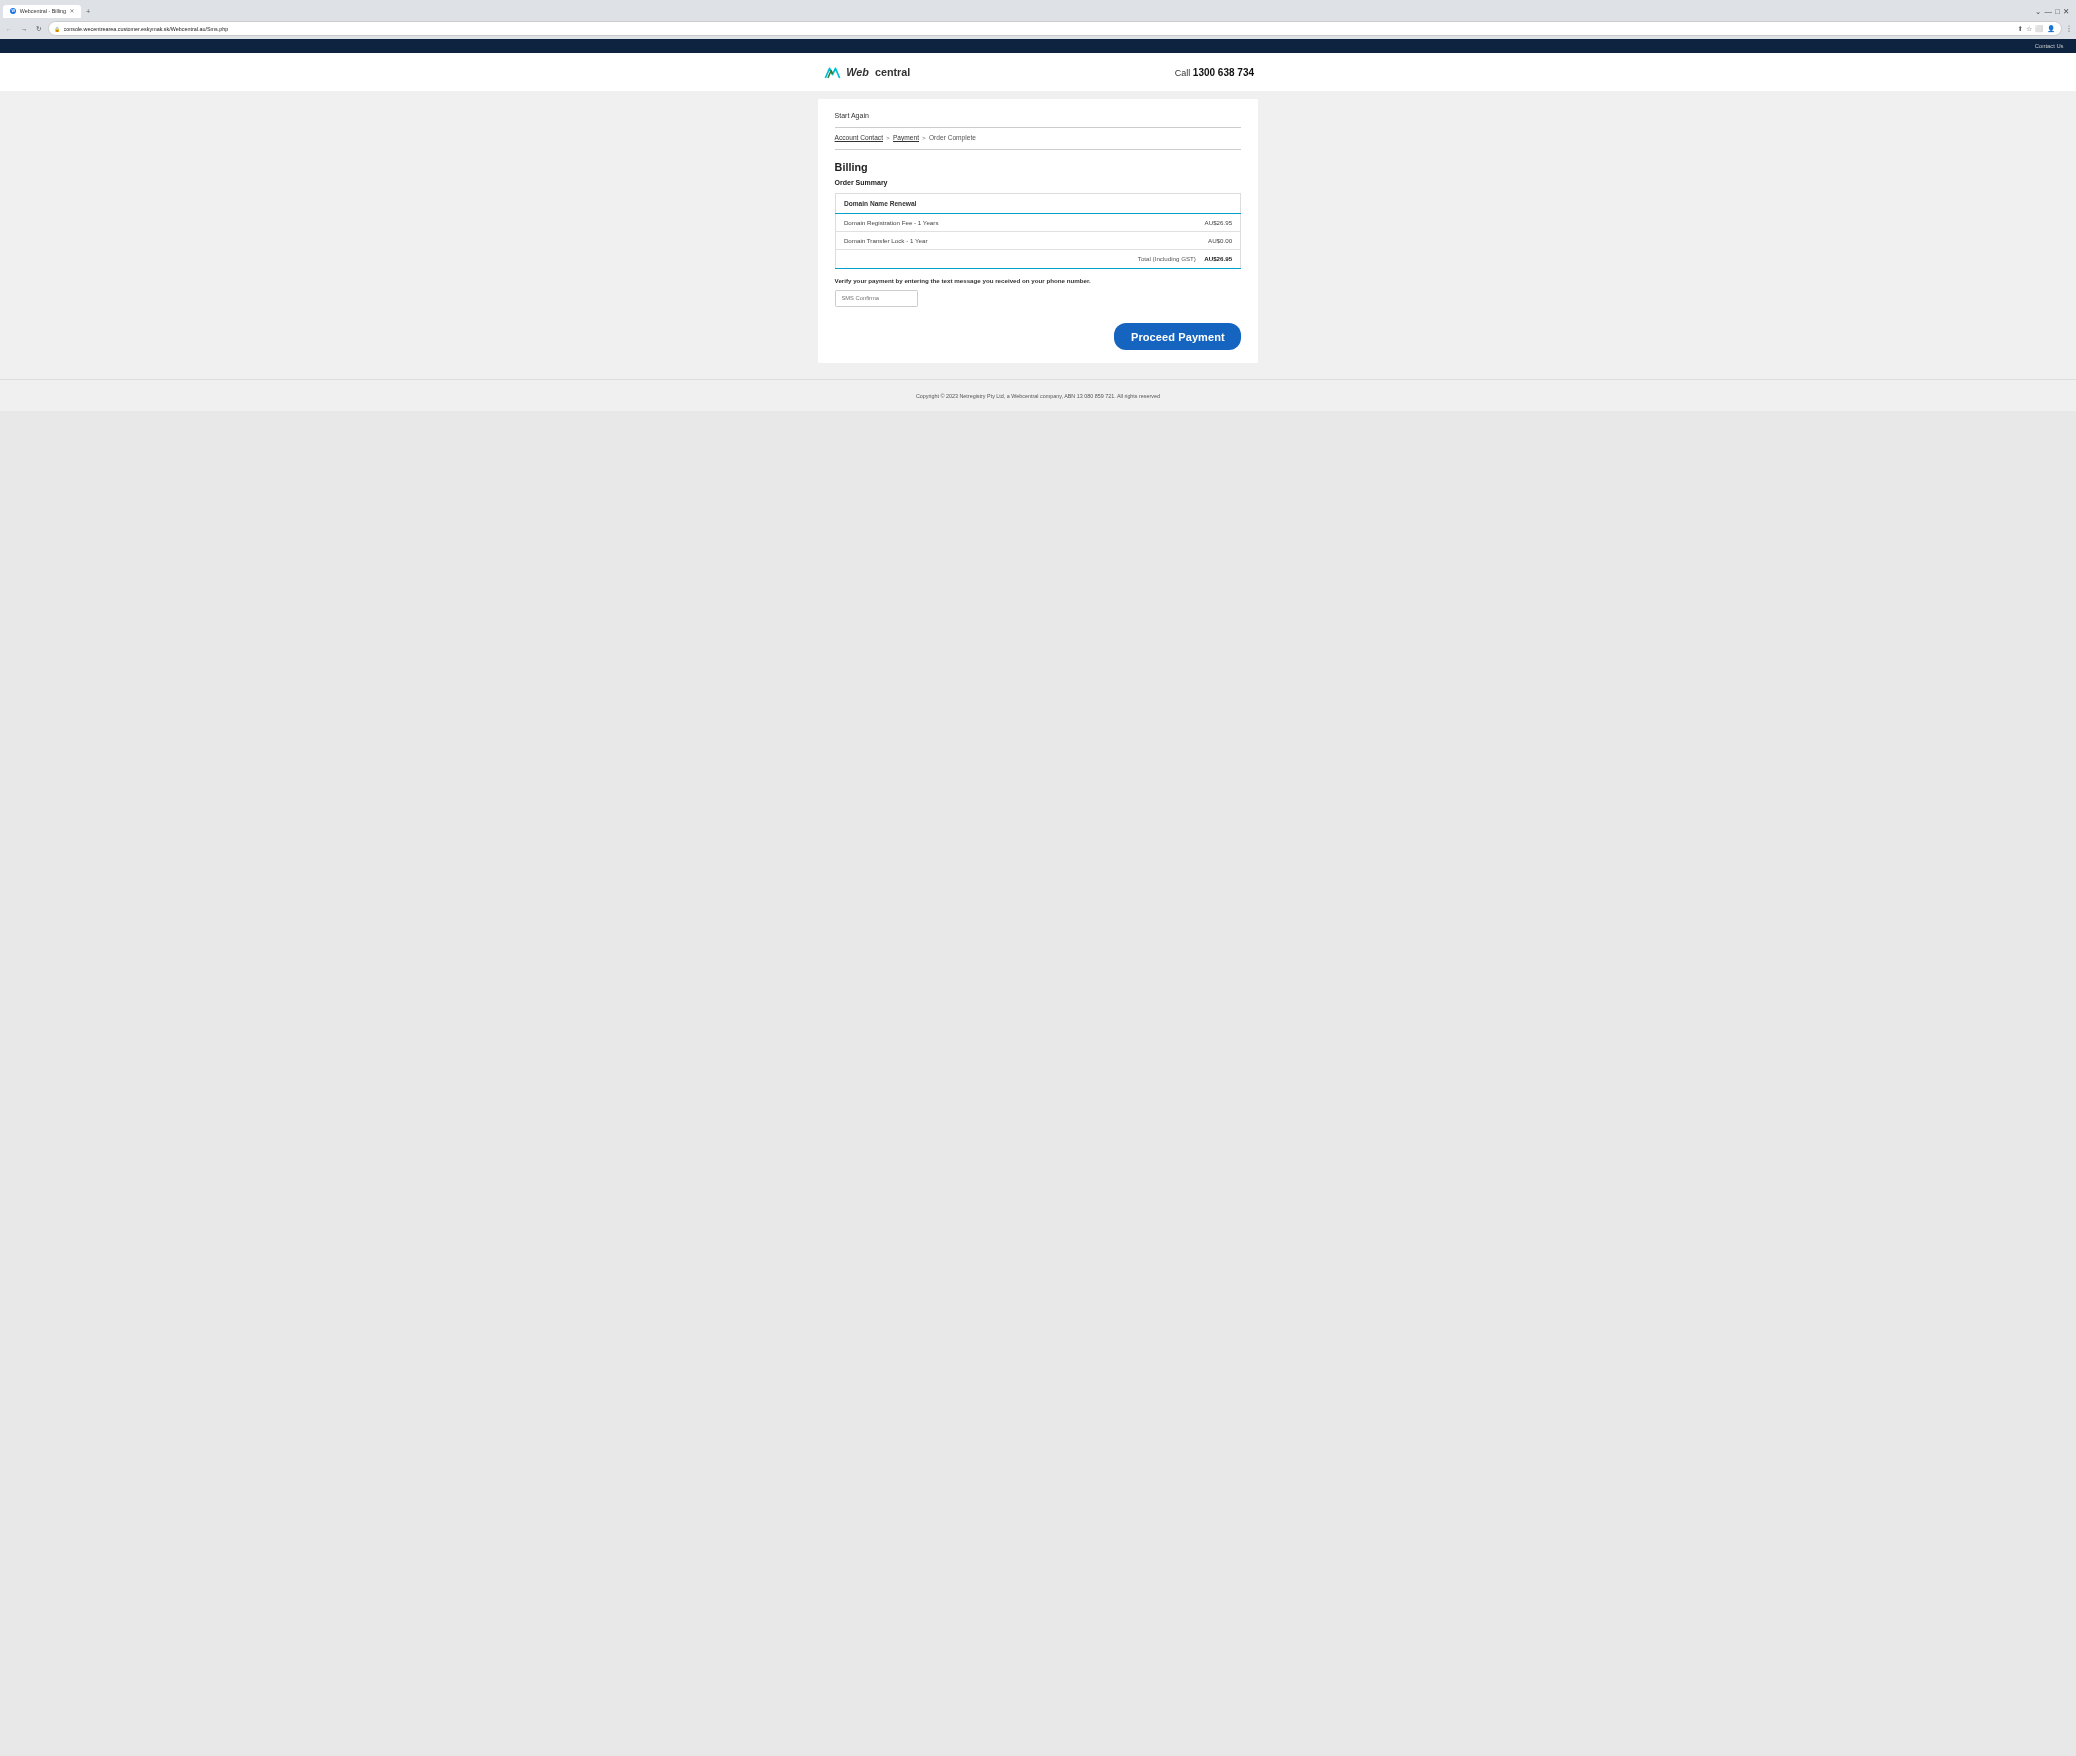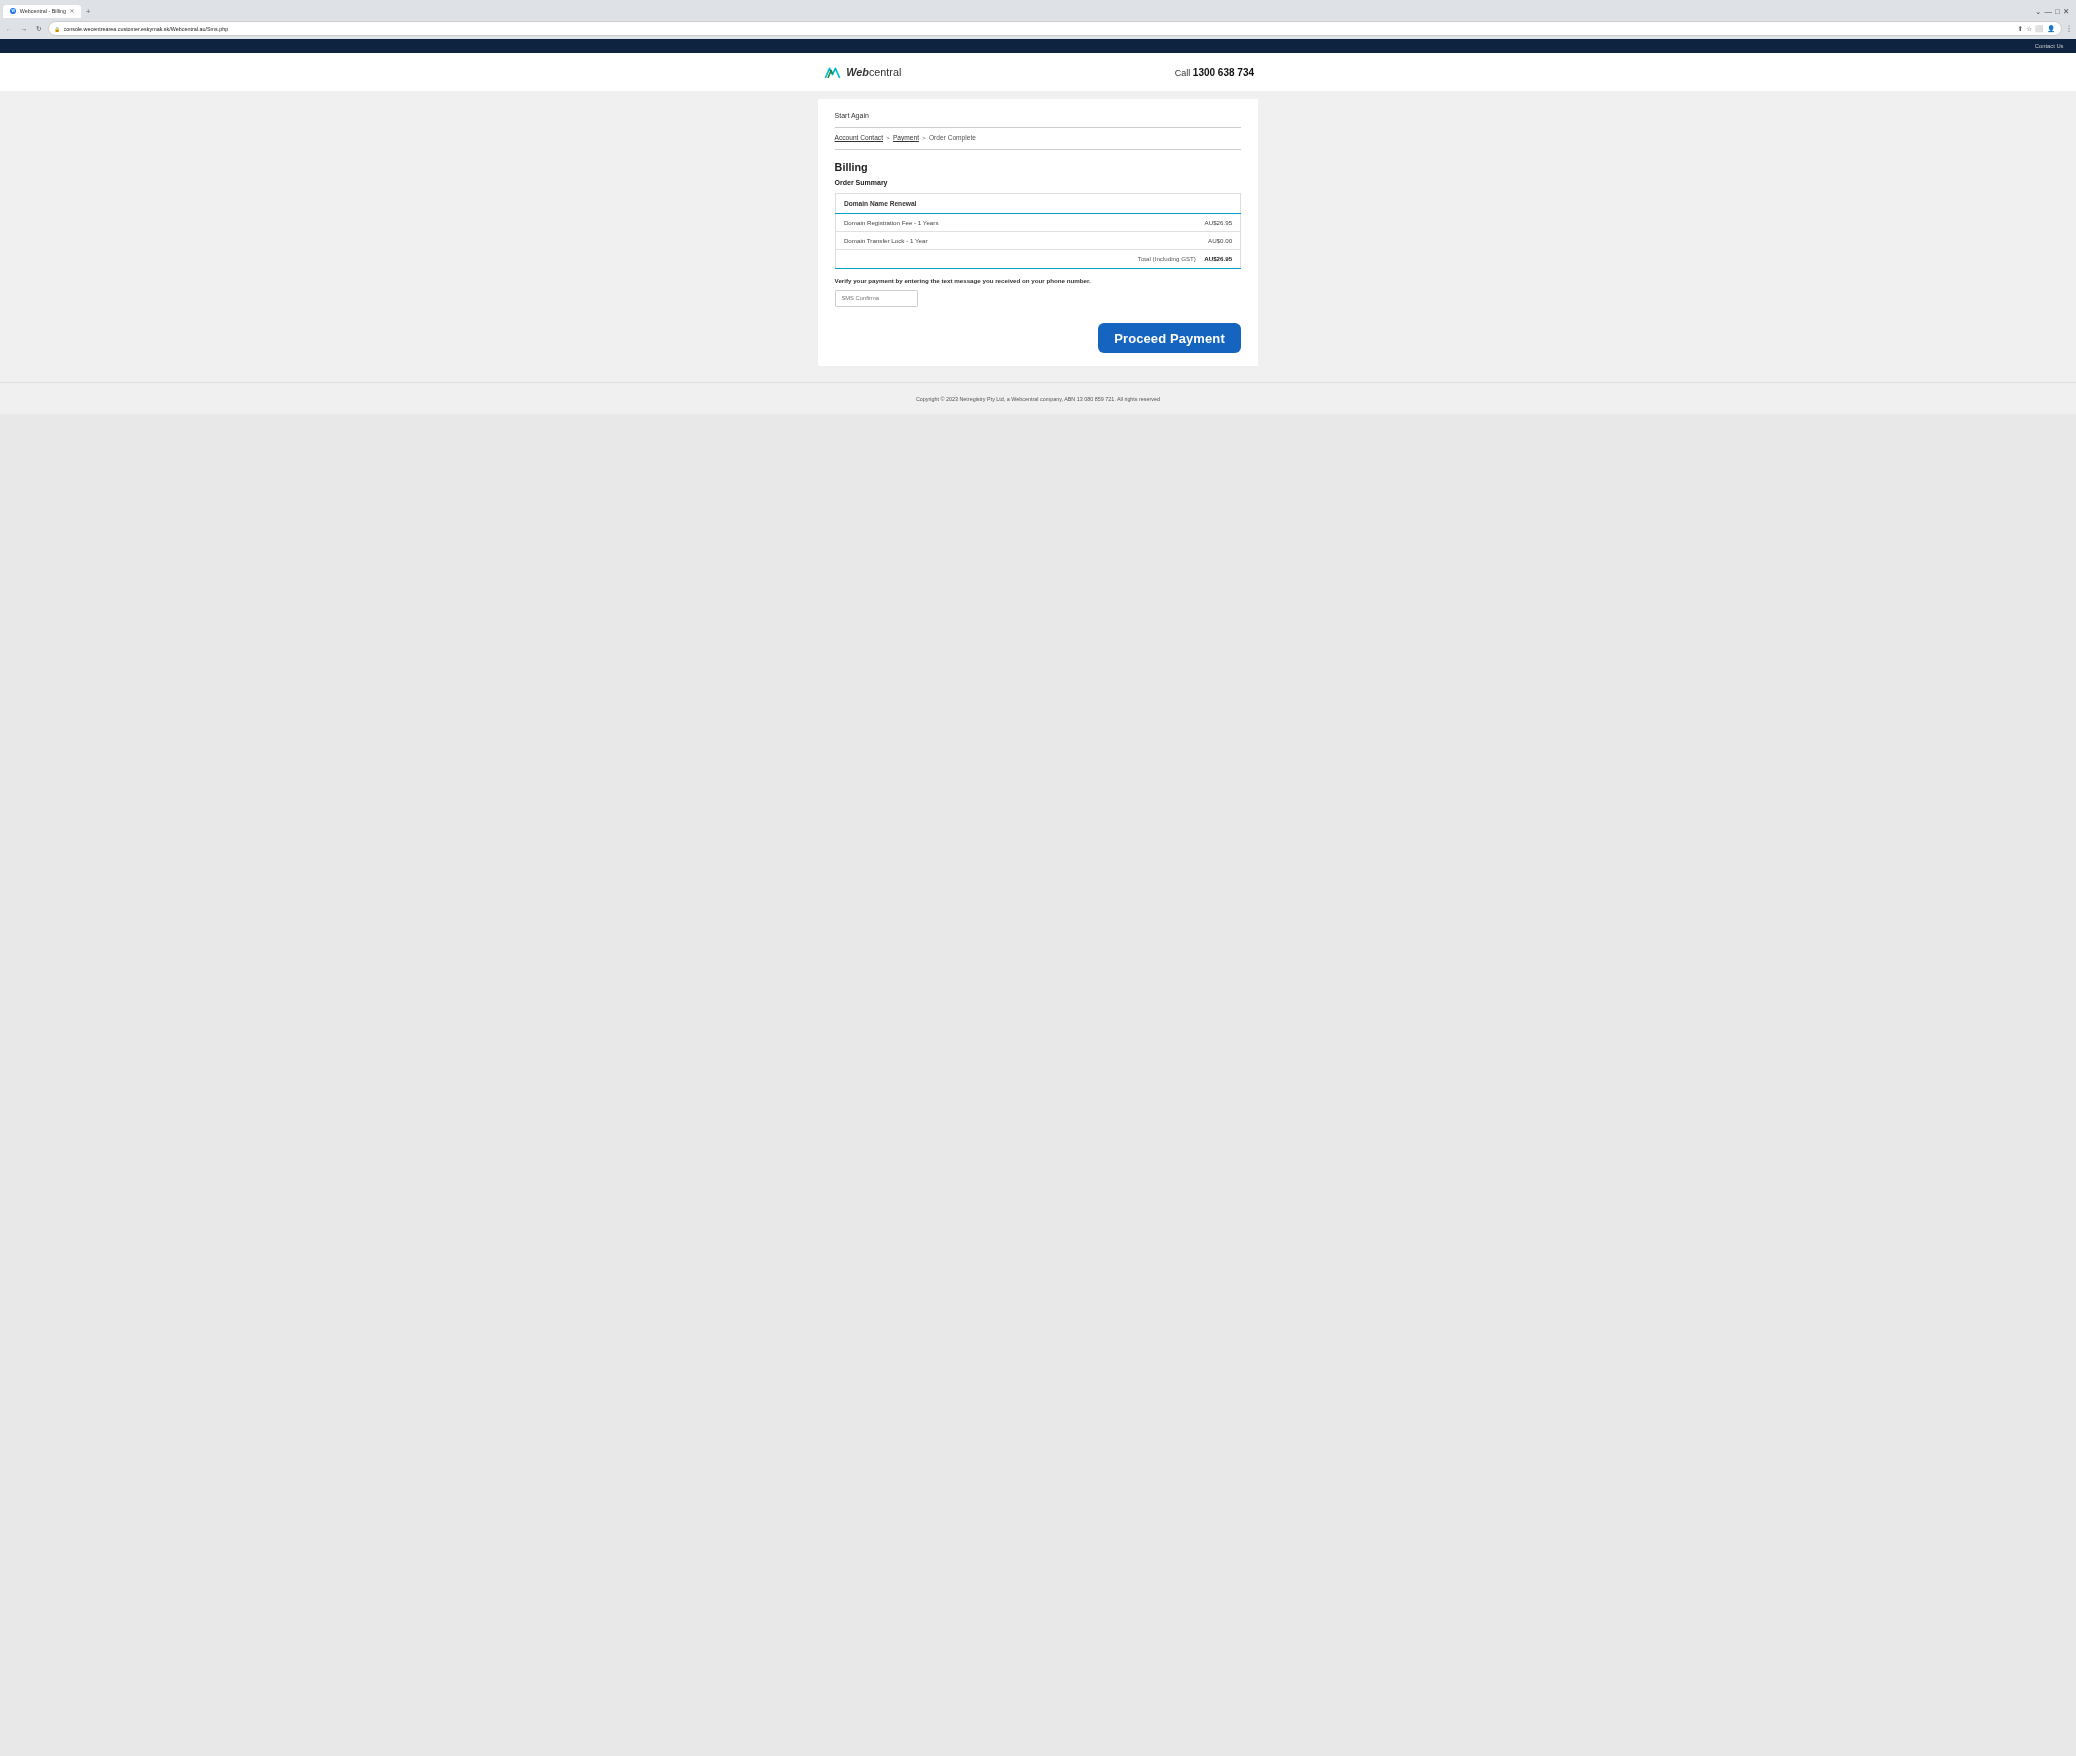--- a/index.html
+++ b/index.html
@@ -157,21 +157,21 @@
     }
     .logo-icon {
       width: 21px;
       height: 21px;
     }
     .logo-text {
       font-size: 10.8px;
       color: #333;
     }
     .logo-text span.web { font-weight: bold; color: #333; font-style: italic; }
-    .logo-text span.central { font-weight: normal; color: #333; }
+    .logo-text span.central { font-weight: bold; color: #333; margin-left: 6px; }
     .phone-area {
       font-size: 9px;
       color: #333;
     }
     .phone-area strong {
       font-size: 10px;
       font-weight: 900;
       color: #111;
     }
 
@@ -304,23 +304,23 @@
     .proceed-btn-row {
       display: flex;
       justify-content: flex-end;
       margin-top: 4.2px;
     }
     .proceed-btn {
       background: #1565c0;
       color: #fff;
       border: none;
       padding: 7.5px 16.6px;
-      font-size: 13px;
-      font-weight: bold;
-      border-radius: 6px;
+      font-size: 11px;
+      font-weight: bold;
+      border-radius: 12px;
       cursor: pointer;
       letter-spacing: 0.1px;
     }
 
     
     .site-footer {
       background: #f0f0f0;
       text-align: center;
       padding: 12.5px 8.3px;
       font-size: 5.4px;

